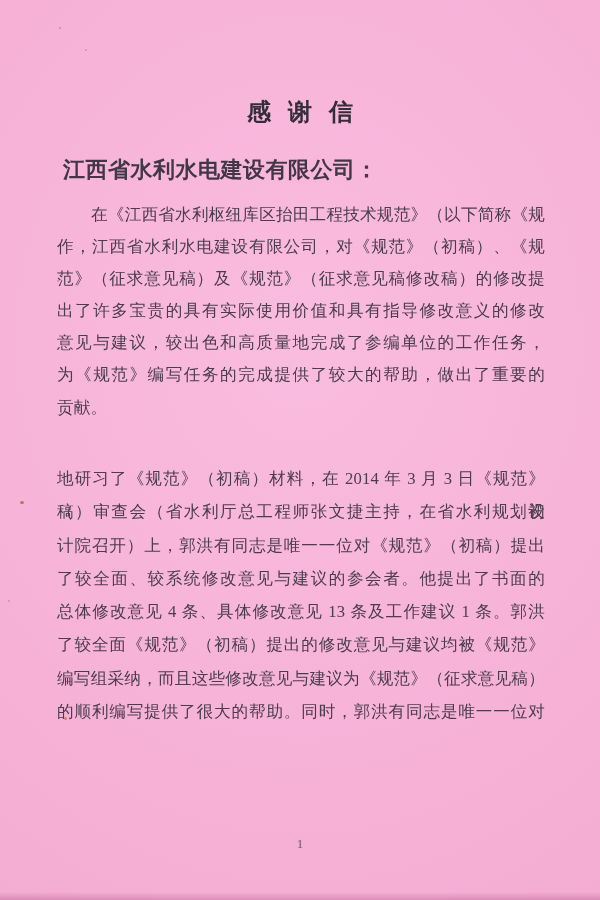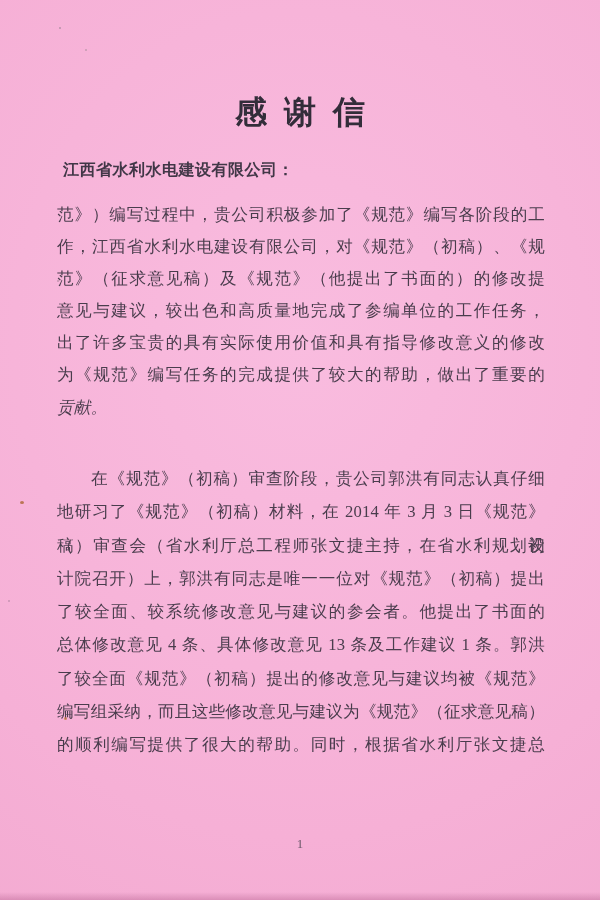--- a/index.html
+++ b/index.html
@@ -22,81 +22,80 @@
   }
   .page::after{
     content:"";position:absolute;left:0;right:0;bottom:0;height:8px;
     background:linear-gradient(to bottom, rgba(160,70,120,0) 0%, rgba(150,60,110,0.28) 100%);
     pointer-events:none;
   }
   .title{
     position:absolute;top:94px;left:0;right:0;margin:0;
     text-align:center;
     font-family:"Liberation Sans","DejaVu Sans",sans-serif;
-    font-size:32px;font-weight:700;line-height:36px;
+    font-size:24px;font-weight:700;line-height:36px;
     letter-spacing:17px;text-indent:17px;
     color:var(--title-ink);
   }
   .recipient{
     position:absolute;left:63px;top:158px;
-    font-size:16px;font-weight:700;line-height:24px;
+    font-size:22px;font-weight:700;line-height:24px;
     letter-spacing:0.5px;color:#413747;
   }
   .para{
     position:absolute;left:57px;width:488px;color:var(--ink);
   }
   .para .line{
     font-size:16.6px;
     text-align:justify;text-align-last:justify;
     letter-spacing:0.2px;
   }
   .para1{top:199px;}
   .para1 .line{height:32.1px;line-height:32.1px;}
   .para2{top:462px;}
   .para2 .line{height:33.3px;line-height:33.3px;}
   .para .line.first{text-indent:34px;}
-  .para .line.short{text-align-last:left;font-style:italic;}
+  .para .line.short{text-align-last:left;}
   .page-number{
     position:absolute;top:836px;left:0;right:0;
     text-align:center;font-size:13px;line-height:15px;
     color:var(--pagenum-ink);
   }
   .speck{position:absolute;border-radius:50%;pointer-events:none;}
   .speck.s1{left:20px;top:501px;width:4px;height:3px;background:#b06a3e;opacity:.85;}
   .speck.s2{left:64px;top:717px;width:3px;height:3px;background:#c07a4a;opacity:.8;}
   .speck.s3{left:59px;top:27px;width:2px;height:2px;background:#a98a9e;opacity:.8;}
   .speck.s4{left:85px;top:49px;width:2px;height:2px;background:#b895a8;opacity:.8;}
   .speck.s5{left:57px;top:280px;width:2px;height:2px;background:#8d6f84;opacity:.5;}
   .speck.s6{left:8px;top:600px;width:2px;height:2px;background:#a9809a;opacity:.6;}
 </style>
 </head>
 <body>
 
 <div class="page">
   <h1 class="title">感谢信</h1>
   <div class="recipient">江西省水利水电建设有限公司：</div>
   <div class="para para1">
-      <div class="line">范》）编写过程中，贵公司积极参加了《规范》编写各阶段的工</div>
+      <div class="line first">在《江西省水利枢纽库区抬田工程技术规范》（以下简称《规</div>
       <div class="line">作，江西省水利水电建设有限公司，对《规范》（初稿）、《规</div>
-      <div class="line">范》（征求意见稿）及《规范》（他提出了书面的）的修改提</div>
+      <div class="line">范》（征求意见稿）及《规范》（征求意见稿修改稿）的修改提</div>
+      <div class="line">出了许多宝贵的具有实际使用价值和具有指导修改意义的修改</div>
       <div class="line">意见与建议，较出色和高质量地完成了参编单位的工作任务，</div>
-      <div class="line">出了许多宝贵的具有实际使用价值和具有指导修改意义的修改</div>
       <div class="line">为《规范》编写任务的完成提供了较大的帮助，做出了重要的</div>
       <div class="line short">贡献。</div>
     </div>
   <div class="para para2">
-      <div class="line first">在《规范》（初稿）审查阶段，贵公司郭洪有同志认真仔细</div>
       <div class="line">地研习了《规范》（初稿）材料，在 2014 年 3 月 3 日《规范》（初</div>
       <div class="line">稿）审查会（省水利厅总工程师张文捷主持，在省水利规划设</div>
       <div class="line">计院召开）上，郭洪有同志是唯一一位对《规范》（初稿）提出</div>
       <div class="line">了较全面、较系统修改意见与建议的参会者。他提出了书面的</div>
       <div class="line">总体修改意见 4 条、具体修改意见 13 条及工作建议 1 条。郭洪</div>
       <div class="line">了较全面《规范》（初稿）提出的修改意见与建议均被《规范》</div>
       <div class="line">编写组采纳，而且这些修改意见与建议为《规范》（征求意见稿）</div>
-      <div class="line">的顺利编写提供了很大的帮助。同时，根据省水利厅张文捷总</div>
+      <div class="line">的顺利编写提供了很大的帮助。同时，郭洪有同志是唯一一位对</div>
     </div>
   <div class="page-number">1</div>
   <div class="speck s1"></div>
   <div class="speck s2"></div>
   <div class="speck s3"></div>
   <div class="speck s4"></div>
   <div class="speck s5"></div>
   <div class="speck s6"></div>
 </div>
 

